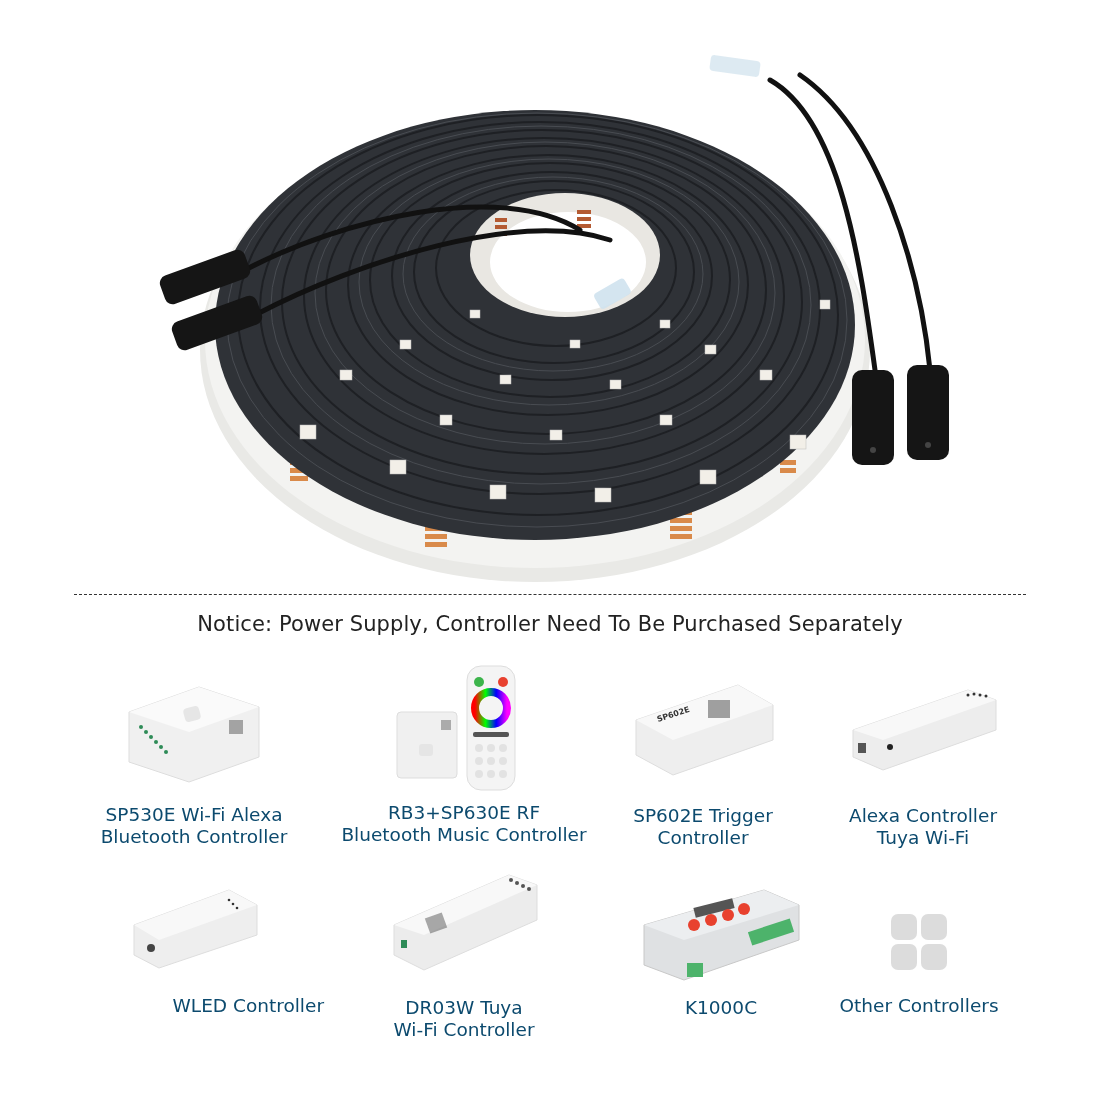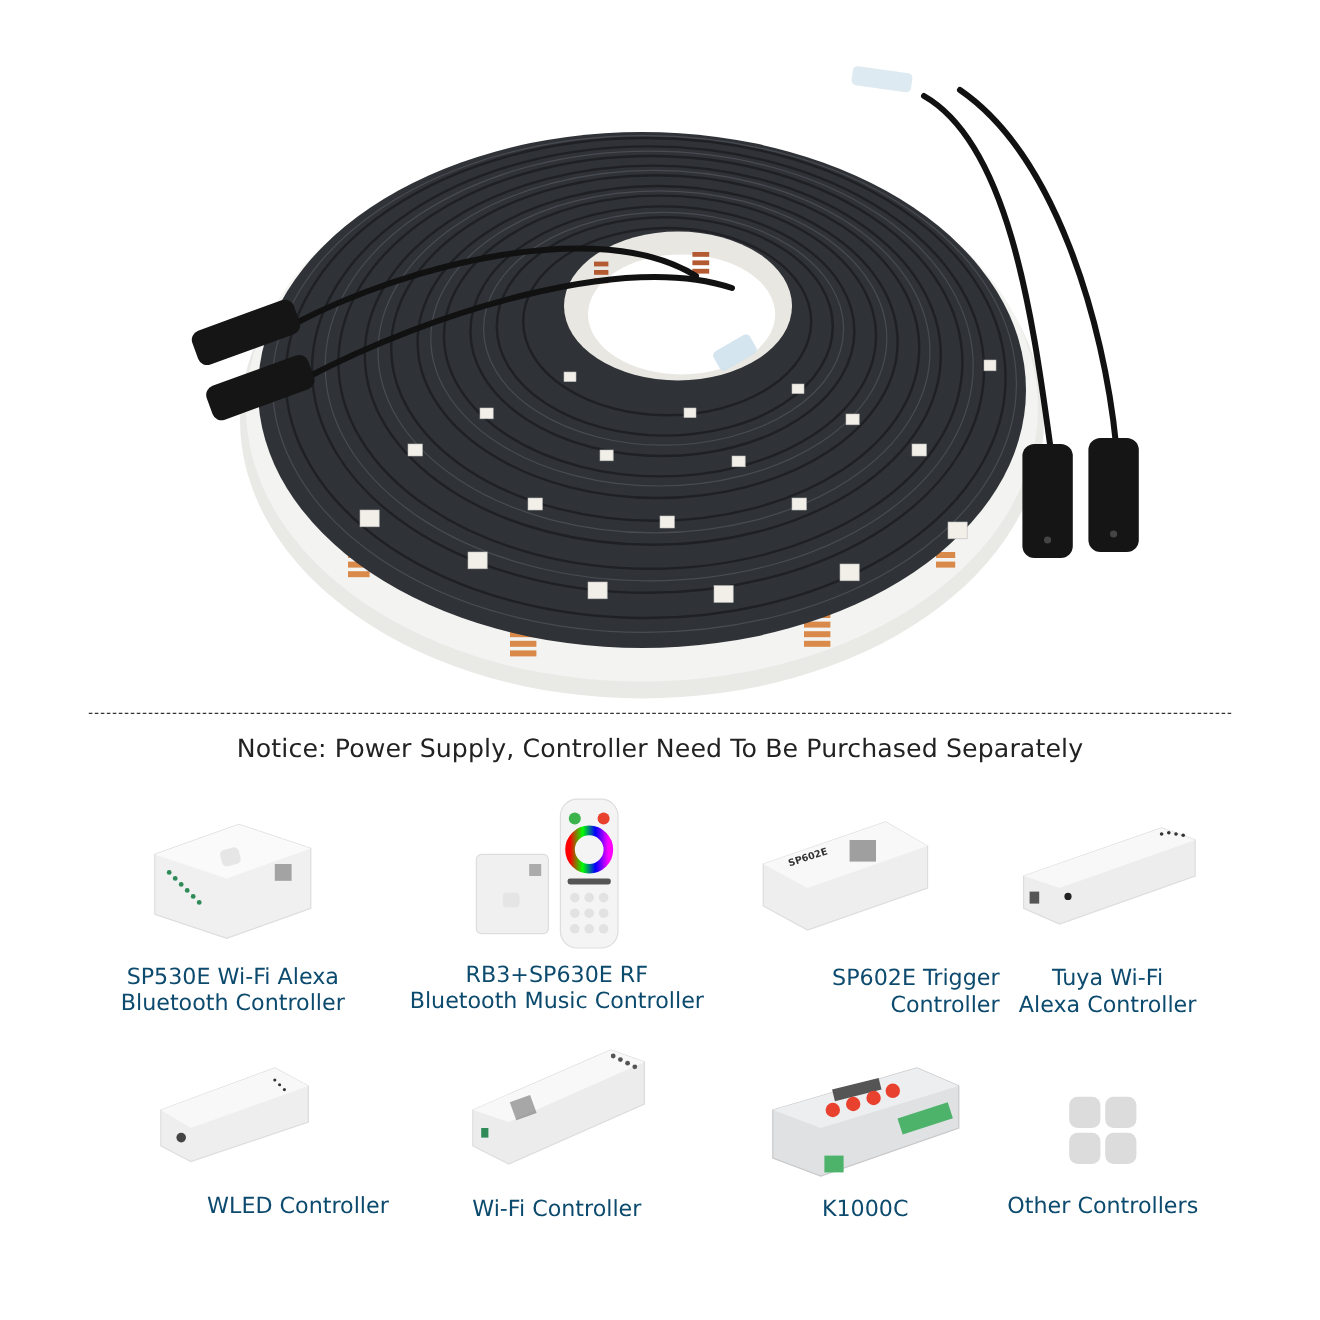--- a/index.html
+++ b/index.html
@@ -192,21 +192,21 @@
 
 <div class="card" style="left:573px; top:680px;">
   <div class="img" style="width:150px; height:100px;">
     <svg viewBox="0 0 150 100">
         <polygon points="8,40 110,5 145,25 145,60 45,95 8,75" fill="#eeeeee" stroke="#ddd"></polygon>
         <polygon points="8,40 110,5 145,25 45,60" fill="#f8f8f8"></polygon>
         <rect x="80" y="20" width="22" height="18" fill="#555" opacity="0.55"></rect>
         <text x="30" y="42" font-size="8" font-weight="bold" fill="#333" transform="rotate(-18 30 42)" font-family="DejaVu Sans, sans-serif">SP602E</text>
       </svg>
   </div>
-  <div class="label" style="margin-top:25px;text-align:right;">
+  <div class="label" style="margin-top:25px;">
     <span>SP602E Trigger</span>
       <span>Controller</span>
   </div>
 </div>
 
 <div class="card" style="left:793px; top:685px;">
   <div class="img" style="width:150px; height:90px;">
     <svg viewBox="0 0 150 90">
         <polygon points="5,45 120,5 148,15 148,45 35,85 5,72" fill="#ededed" stroke="#ddd"></polygon>
         <polygon points="5,45 120,5 148,15 35,55" fill="#f8f8f8"></polygon>
@@ -214,22 +214,22 @@
           <circle cx="120" cy="10" r="1.5"></circle>
           <circle cx="126" cy="9" r="1.5"></circle>
           <circle cx="132" cy="10" r="1.5"></circle>
           <circle cx="138" cy="11" r="1.5"></circle>
         </g>
         <circle cx="42" cy="62" r="3" fill="#222"></circle>
         <rect x="10" y="58" width="8" height="10" fill="#555"></rect>
       </svg>
   </div>
   <div class="label" style="margin-top:30px;">
-    <span>Tuya Wi-Fi</span>
-      <span>Alexa Controller</span>
+    <span>Alexa Controller</span>
+      <span>Tuya Wi-Fi</span>
   </div>
 </div>
 
 <div class="card" style="left:64px; top:880px;">
   <div class="img" style="width:130px; height:90px;">
     <svg viewBox="0 0 130 90">
         <polygon points="5,45 100,10 128,25 128,55 30,88 5,75" fill="#eeeeee" stroke="#ddd"></polygon>
         <polygon points="5,45 100,10 128,25 30,60" fill="#f8f8f8"></polygon>
         <circle cx="22" cy="68" r="4" fill="#444"></circle>
         <g fill="#333">
@@ -253,20 +253,21 @@
         <g fill="#555">
           <circle cx="122" cy="10" r="2"></circle>
           <circle cx="128" cy="13" r="2"></circle>
           <circle cx="134" cy="16" r="2"></circle>
           <circle cx="140" cy="19" r="2"></circle>
         </g>
         <rect x="12" y="70" width="6" height="8" fill="#2e8b57"></rect>
       </svg>
   </div>
   <div class="label" style="margin-top:22px;">
+    <span>DR03W Tuya</span>
       <span>Wi-Fi Controller</span>
   </div>
 </div>
 
 <div class="card" style="left:591px; top:885px;">
   <div class="img" style="width:165px; height:100px;">
     <svg viewBox="0 0 165 100">
         <polygon points="5,40 125,5 160,20 160,55 45,95 5,80" fill="#dfe1e3" stroke="#c8c8c8"></polygon>
         <polygon points="5,40 125,5 160,20 45,55" fill="#eceef0"></polygon>
         <rect x="55" y="18" width="40" height="10" fill="#555" transform="rotate(-14 75 23)"></rect>

